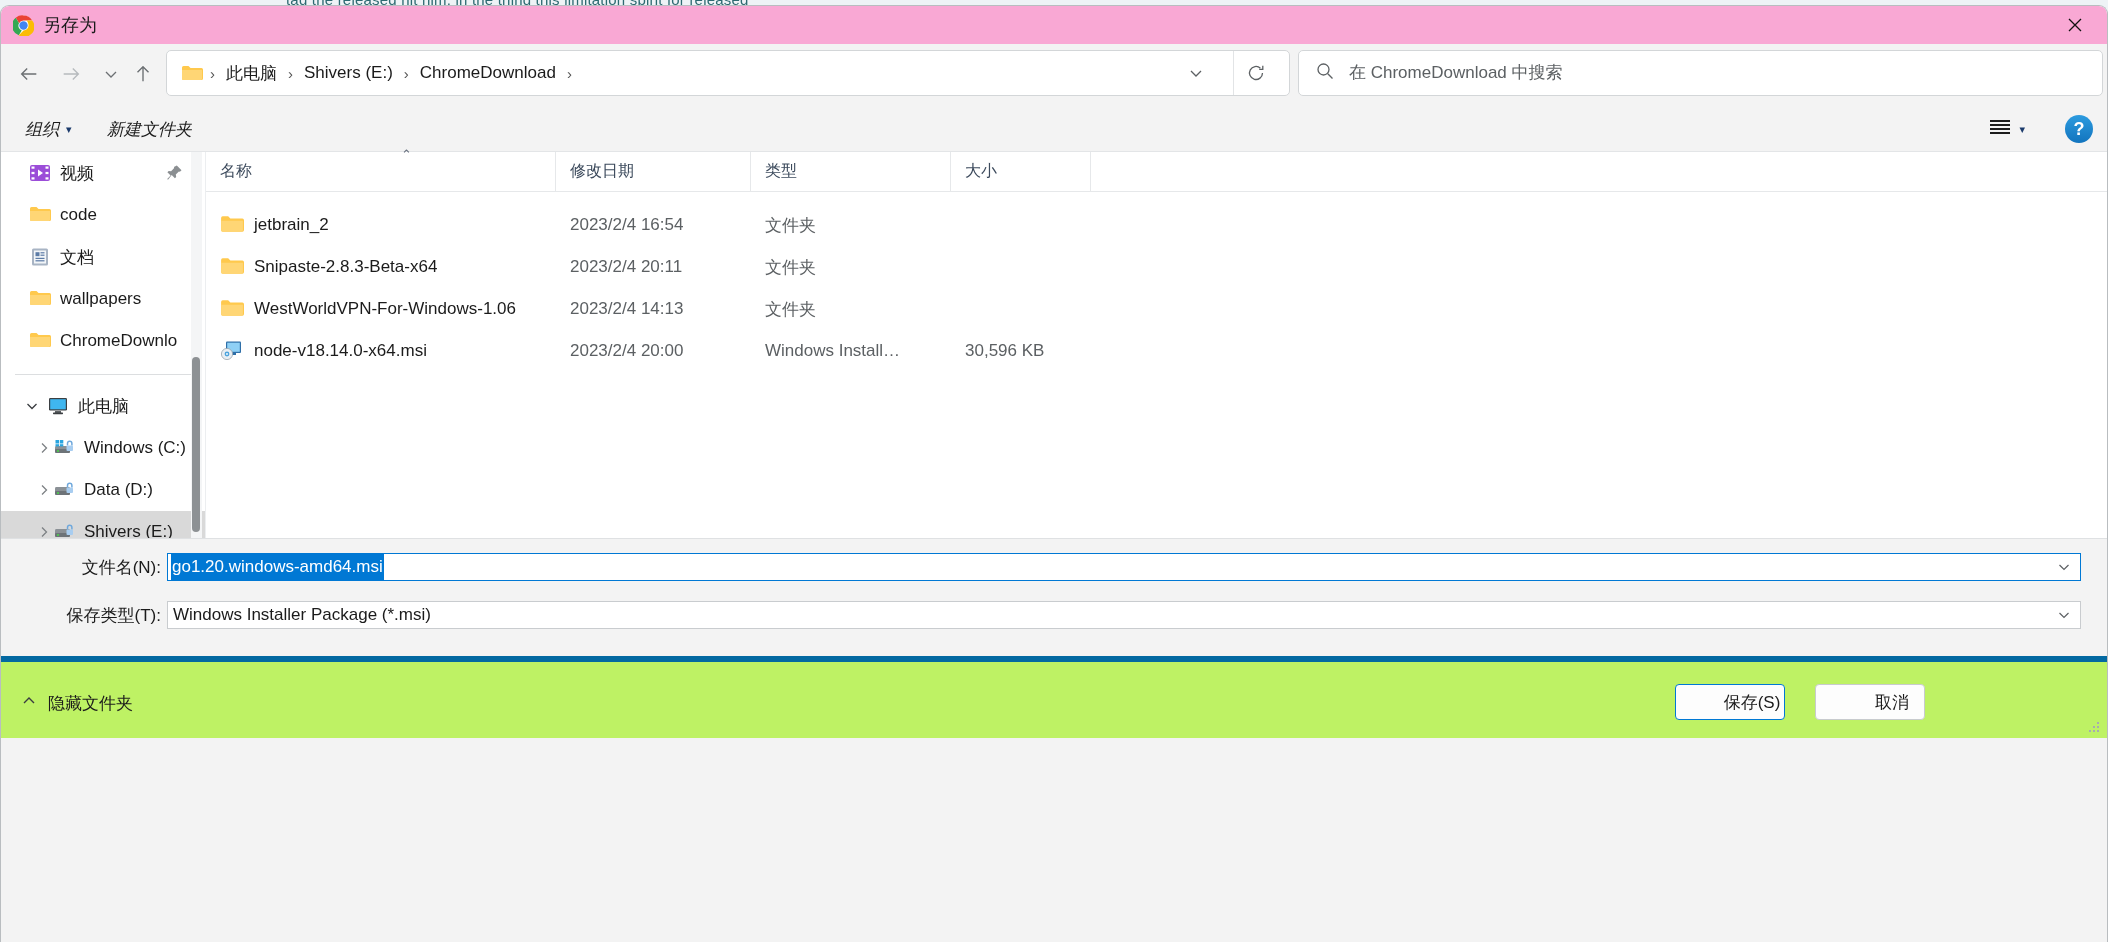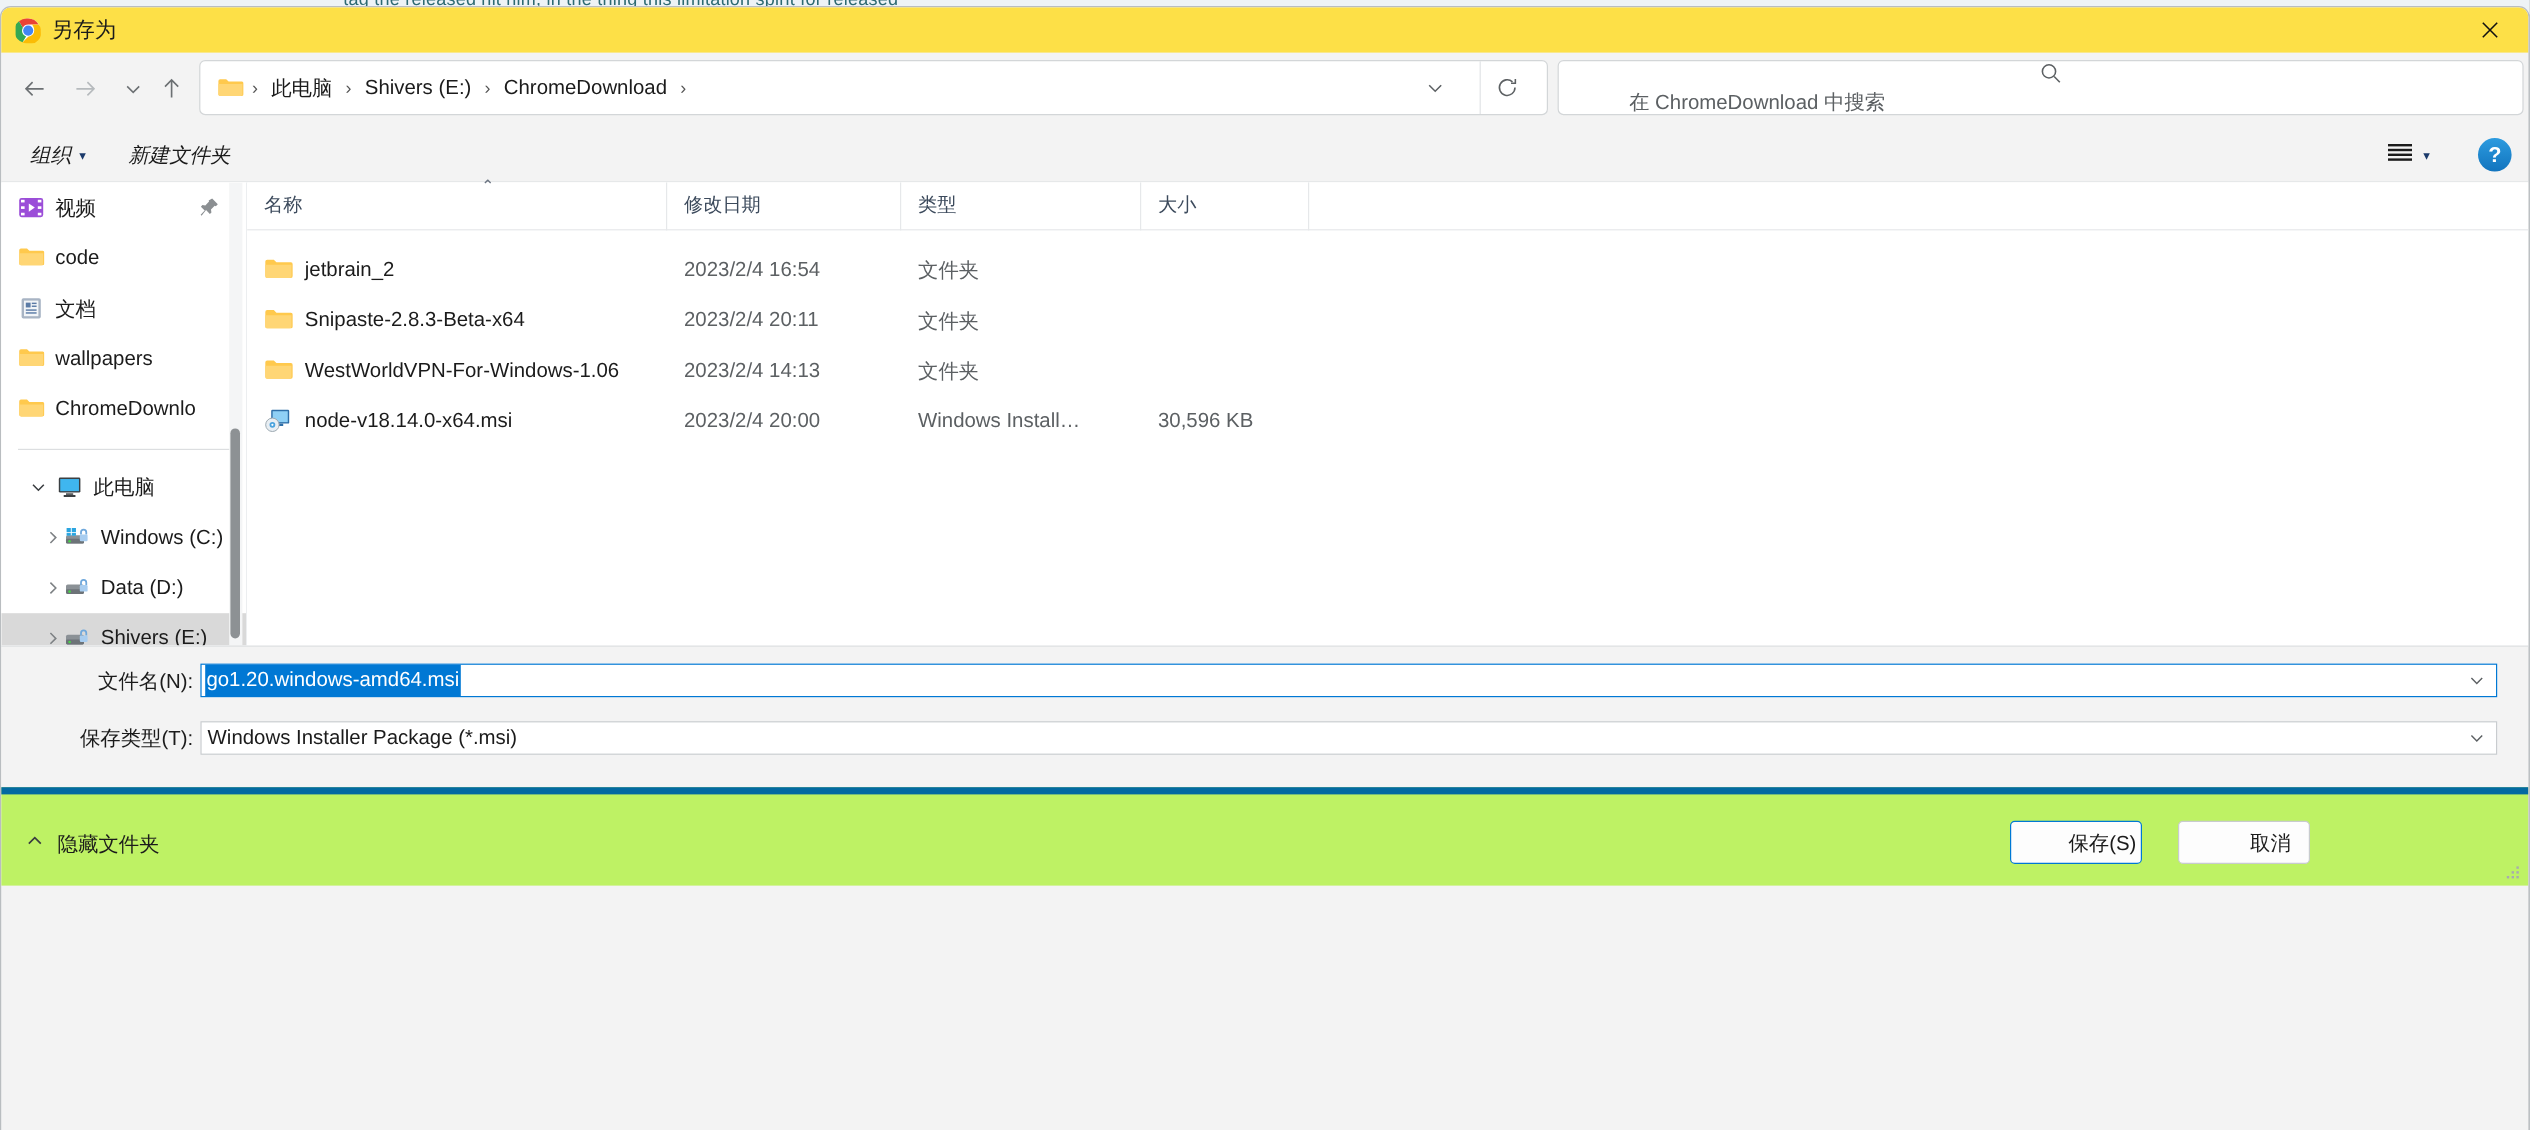--- a/index.html
+++ b/index.html
@@ -33,21 +33,21 @@
     background: #f3f3f3;
     border-radius: 9px 9px 0 0;
     border: 1px solid #b9bdc0;
     border-bottom: none;
     overflow: hidden;
   }
 
   
   #titlebar {
     position: relative; height: 38px;
-    background: #fde047;
+    background: #f9a8d4;
     border-radius: 8px 8px 0 0;
     text-align: center;
   }
   #chrome-icon {
     position: absolute; left: 12px; top: 9px;
     width: 21px; height: 21px; border-radius: 50%;
   }
   #title-text {
     position: absolute; left: 42px; top: 8px;
     font-size: 18px; color: #1b1b1b; line-height: 22px;
@@ -97,21 +97,21 @@
   #addr-refresh {
     position: absolute; right: 12px; top: 0; height: 44px; width: 44px;
     display: flex; align-items: center; justify-content: center;
     border-left: 1px solid #e2e4e6;
   }
 
   #searchbox {
     position: absolute; left: 1297px; top: 6px;
     width: 805px; height: 46px;
     background: #fff; border: 1px solid #d3d6d8; border-radius: 5px;
-    display: flex; align-items: center; flex-direction: column;
+    display: flex; align-items: center;
   }
   #search-icon { margin-left: 16px; }
   #search-input {
     border: none; outline: none; background: transparent;
     margin-left: 14px; font-size: 17px; color: #5c6063;
     font-family: inherit; width: 700px;
   }
   #search-input::placeholder { color: #5c6063; }
 
   
@@ -147,21 +147,21 @@
     display: flex;
   }
   #navpane {
     position: relative; width: 205px; height: 100%;
     background: #fff; overflow: hidden;
     border-right: 1px solid #eceef0;
   }
   .navrow {
     position: relative; height: 42px;
     display: flex; align-items: center;
-    padding-left: 14px;
+    padding-left: 28px;
     font-size: 17px; color: #1b1b1b;
     white-space: nowrap;
   }
   .navrow.selected { background: #d9d9d9; }
   .navrow .twisty {
     position: absolute; left: 26px; width: 18px;
     display: flex; align-items: center; justify-content: center;
   }
   .navrow.indent { padding-left: 52px; }
   .navrow .nicon { width: 22px; height: 20px; margin-right: 9px; flex: 0 0 auto; }

